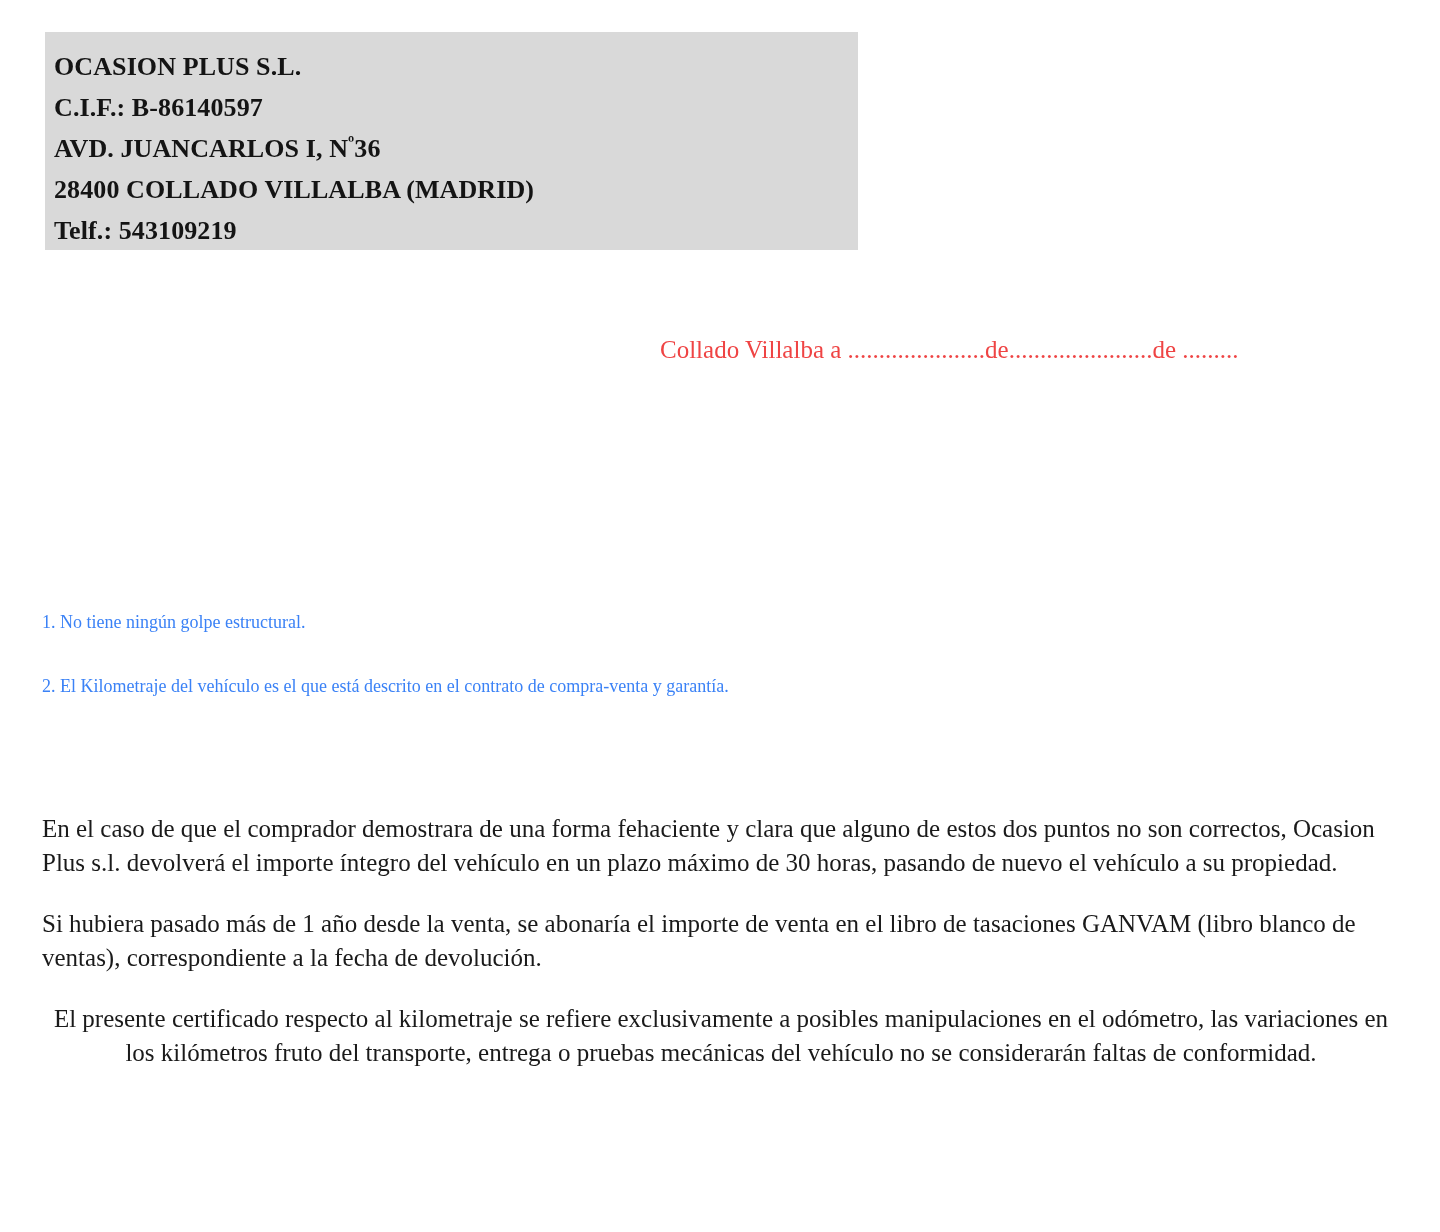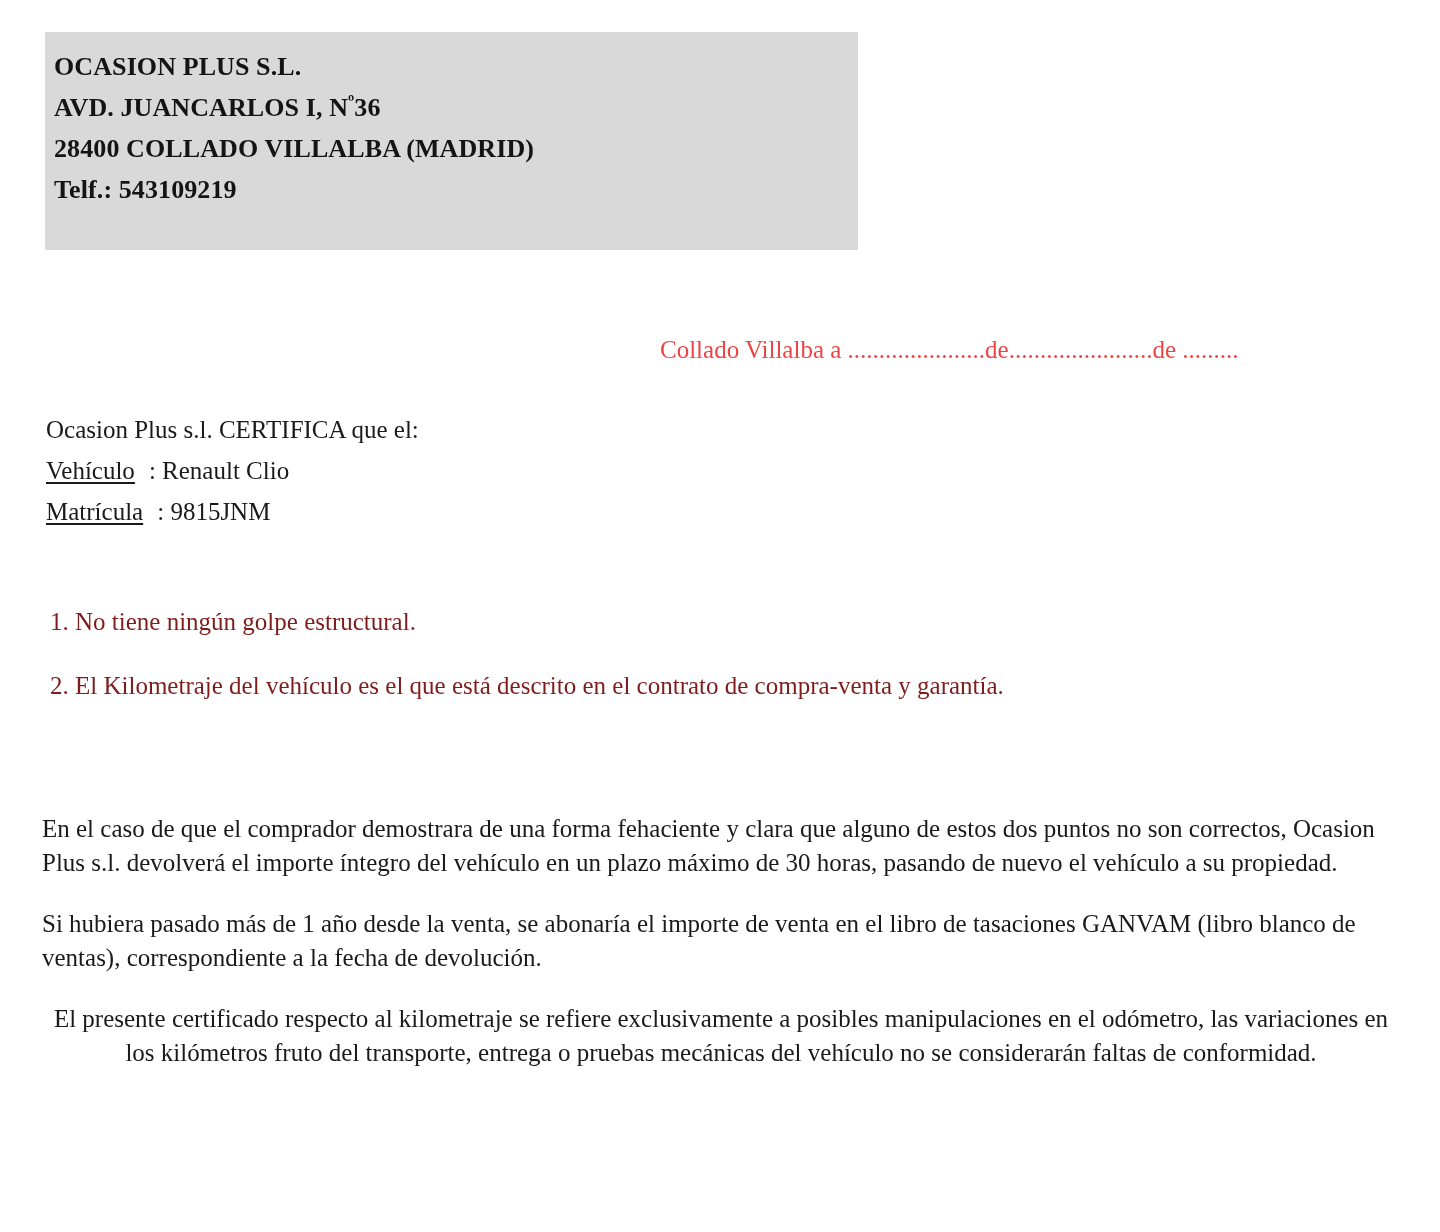--- a/index.html
+++ b/index.html
@@ -79,24 +79,23 @@
     display: inline-block;
     width: 14px;
   }
 
   
   .points {
     position: absolute;
     left: 42px;
     top: 606px;
     width: 1360px;
-    font-size: 25px;
+    font-size: 18px;
     line-height: 32px;
-    color: #7f1d1d;
-    margin-left: 8px;
+    color: #3b82f6;
   }
   .point {
     margin: 0 0 32px 0;
     white-space: nowrap;
   }
 
   
   .body-copy {
     position: absolute;
     left: 42px;
@@ -114,36 +113,28 @@
     text-align: center;
   }
 </style>
 </head>
 <body>
 
 <div class="page">
 
   <div class="letterhead">
     <div class="letterhead-line">OCASION PLUS S.L.</div>
+    <div class="letterhead-line">C.I.F.: B-86140597</div>
     <div class="letterhead-line"><span>AVD. JUANCARLOS I, N</span><span class="ord">º</span><span>36</span></div>
     <div class="letterhead-line">28400 COLLADO VILLALBA (MADRID)</div>
     <div class="letterhead-line">Telf.: 543109219</div>
   </div>
 
   <div class="dateline">Collado Villalba a ......................de.......................de .........</div>
 
-  <div class="certifies">
-    <div>Ocasion Plus s.l. CERTIFICA que el:</div>
-    <div class="field-row">
-      <span class="field-label">Vehículo</span><span class="field-sep"></span><span>: Renault Clio</span>
-    </div>
-    <div class="field-row">
-      <span class="field-label">Matrícula</span><span class="field-sep"></span><span>: 9815JNM</span>
-    </div>
-  </div>
 
   <div class="points">
     <p class="point">1. No tiene ningún golpe estructural.</p>
     <p class="point">2. El Kilometraje del vehículo es el que está descrito en el contrato de compra-venta y garantía.</p>
   </div>
 
   <div class="body-copy">
     <p>En el caso de que el comprador demostrara de una forma fehaciente y clara que alguno de estos dos puntos no son correctos, Ocasion Plus s.l. devolverá el importe íntegro del vehículo en un plazo máximo de 30 horas, pasando de nuevo el vehículo a su propiedad.</p>
     <p>Si hubiera pasado más de 1 año desde la venta, se abonaría el importe de venta en el libro de tasaciones GANVAM (libro blanco de ventas), correspondiente a la fecha de devolución.</p>
     <p>El presente certificado respecto al kilometraje se refiere exclusivamente a posibles manipulaciones en el odómetro, las variaciones en los kilómetros fruto del transporte, entrega o pruebas mecánicas del vehículo no se considerarán faltas de conformidad.</p>

